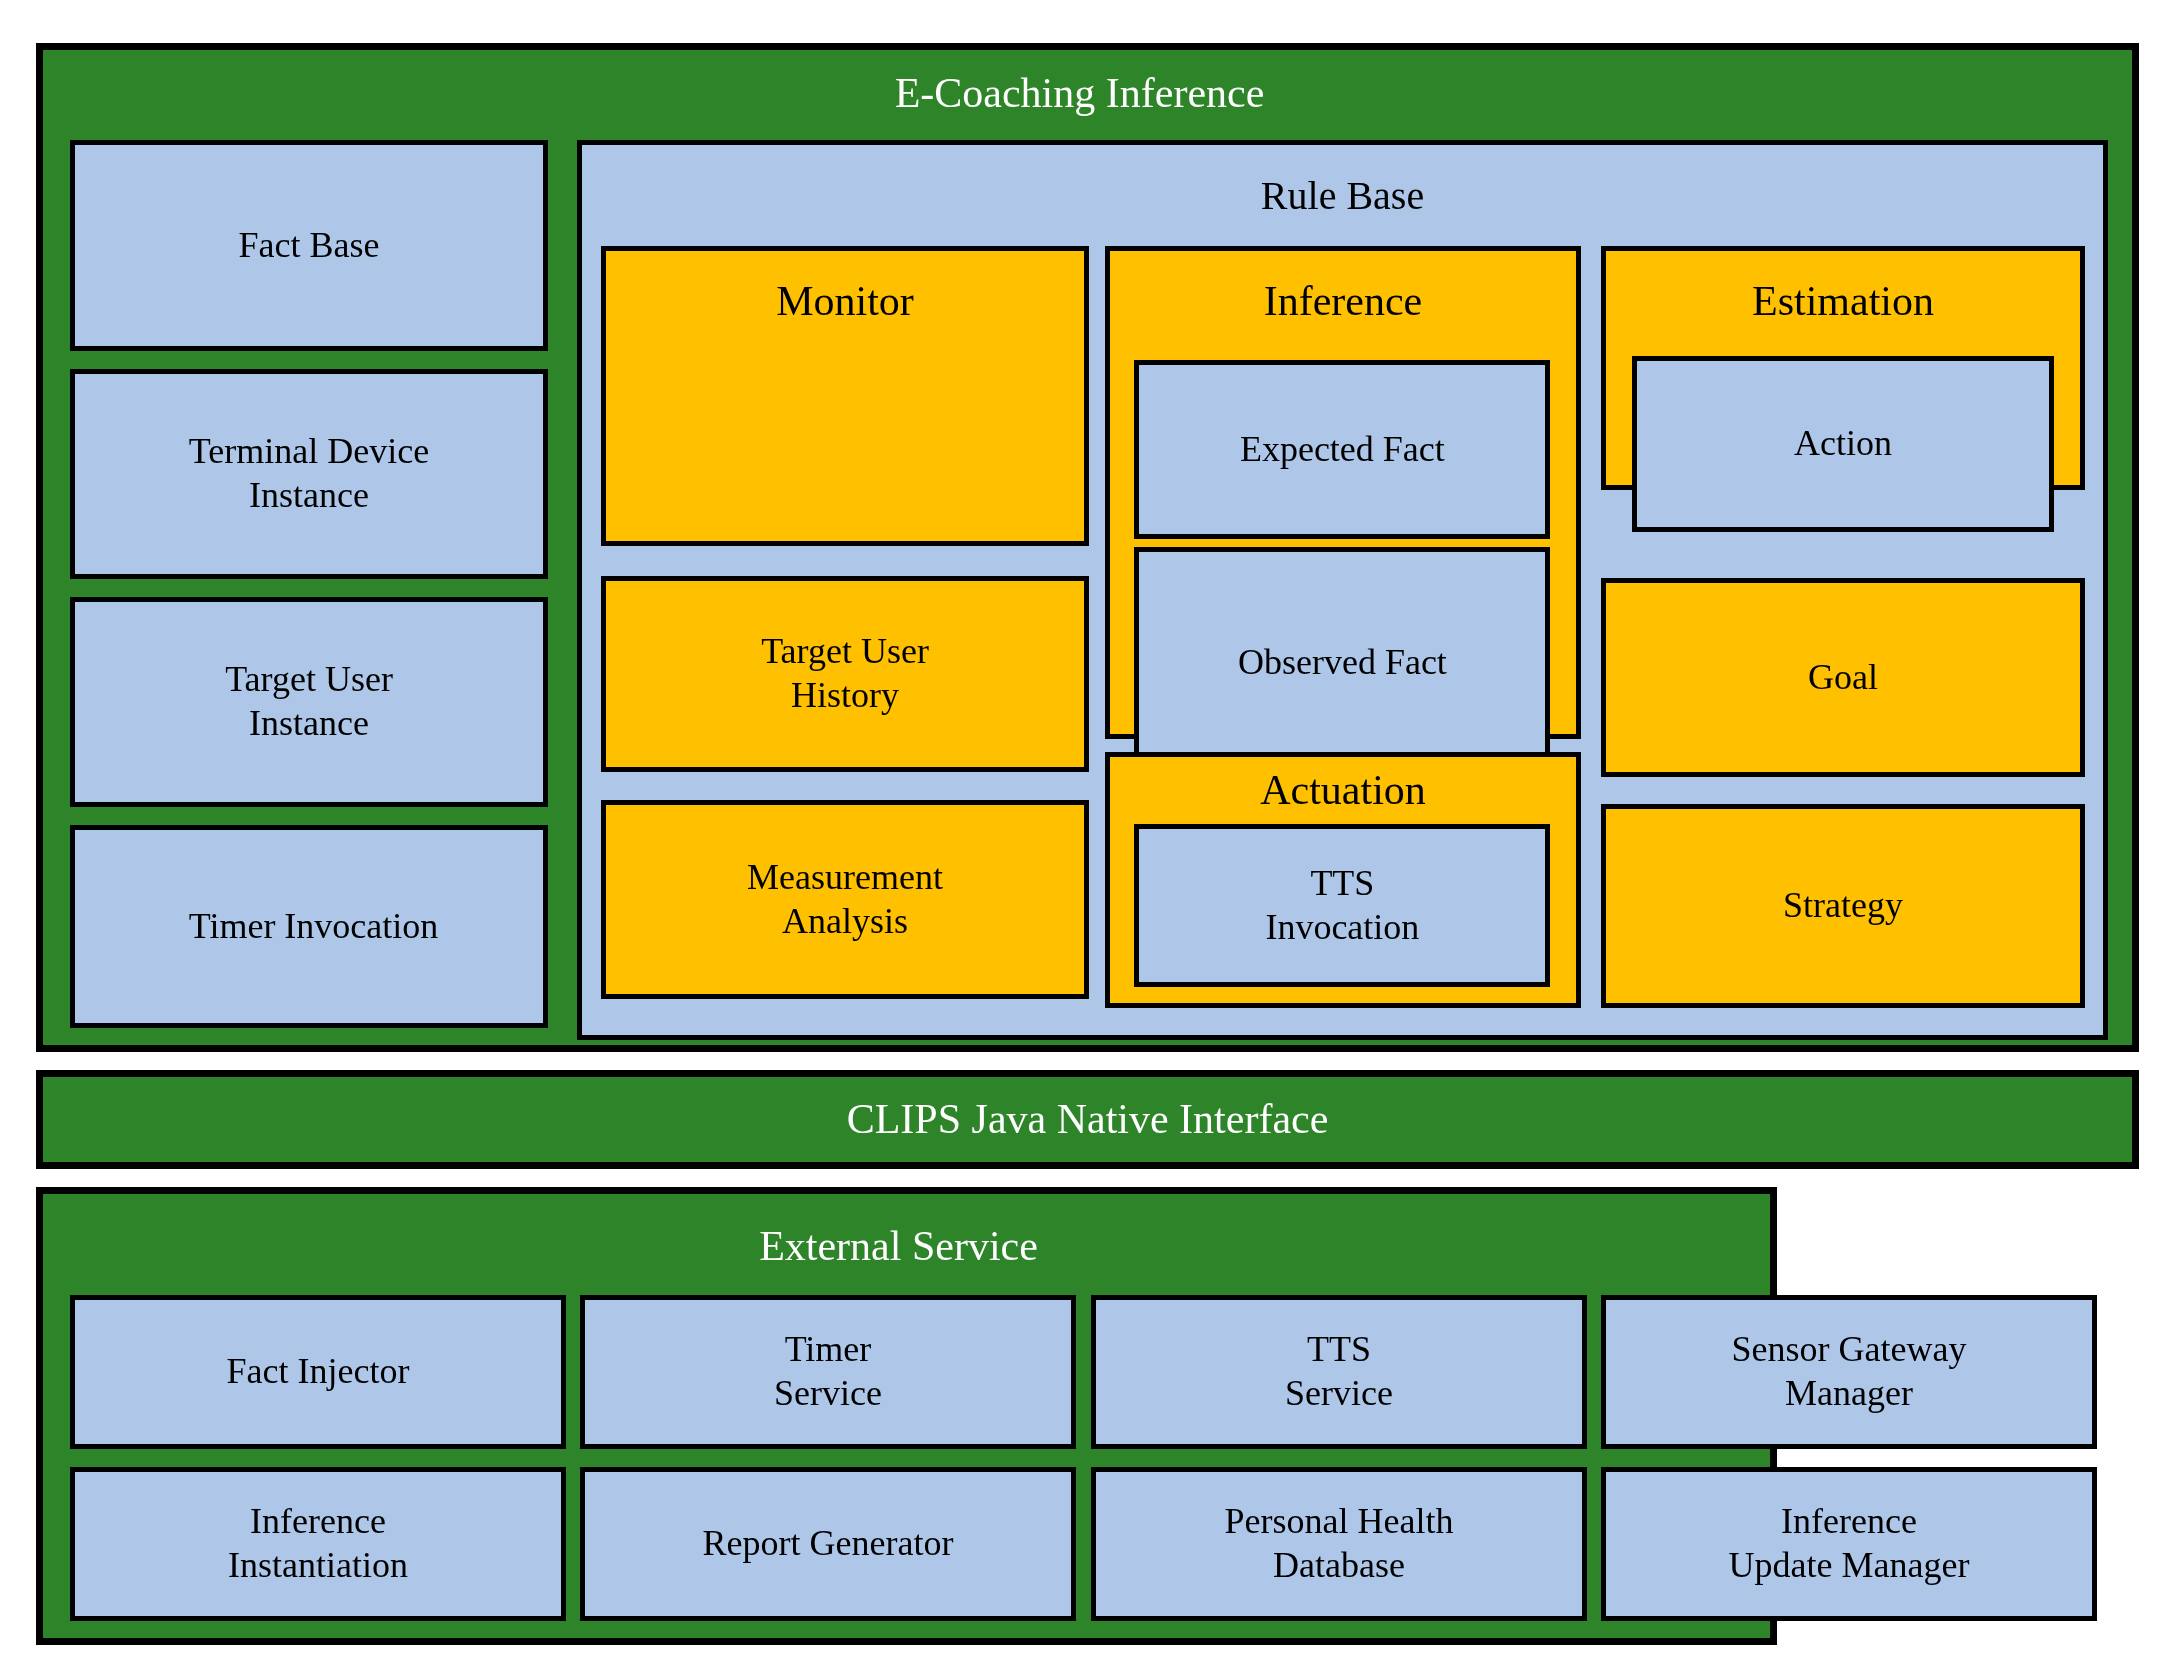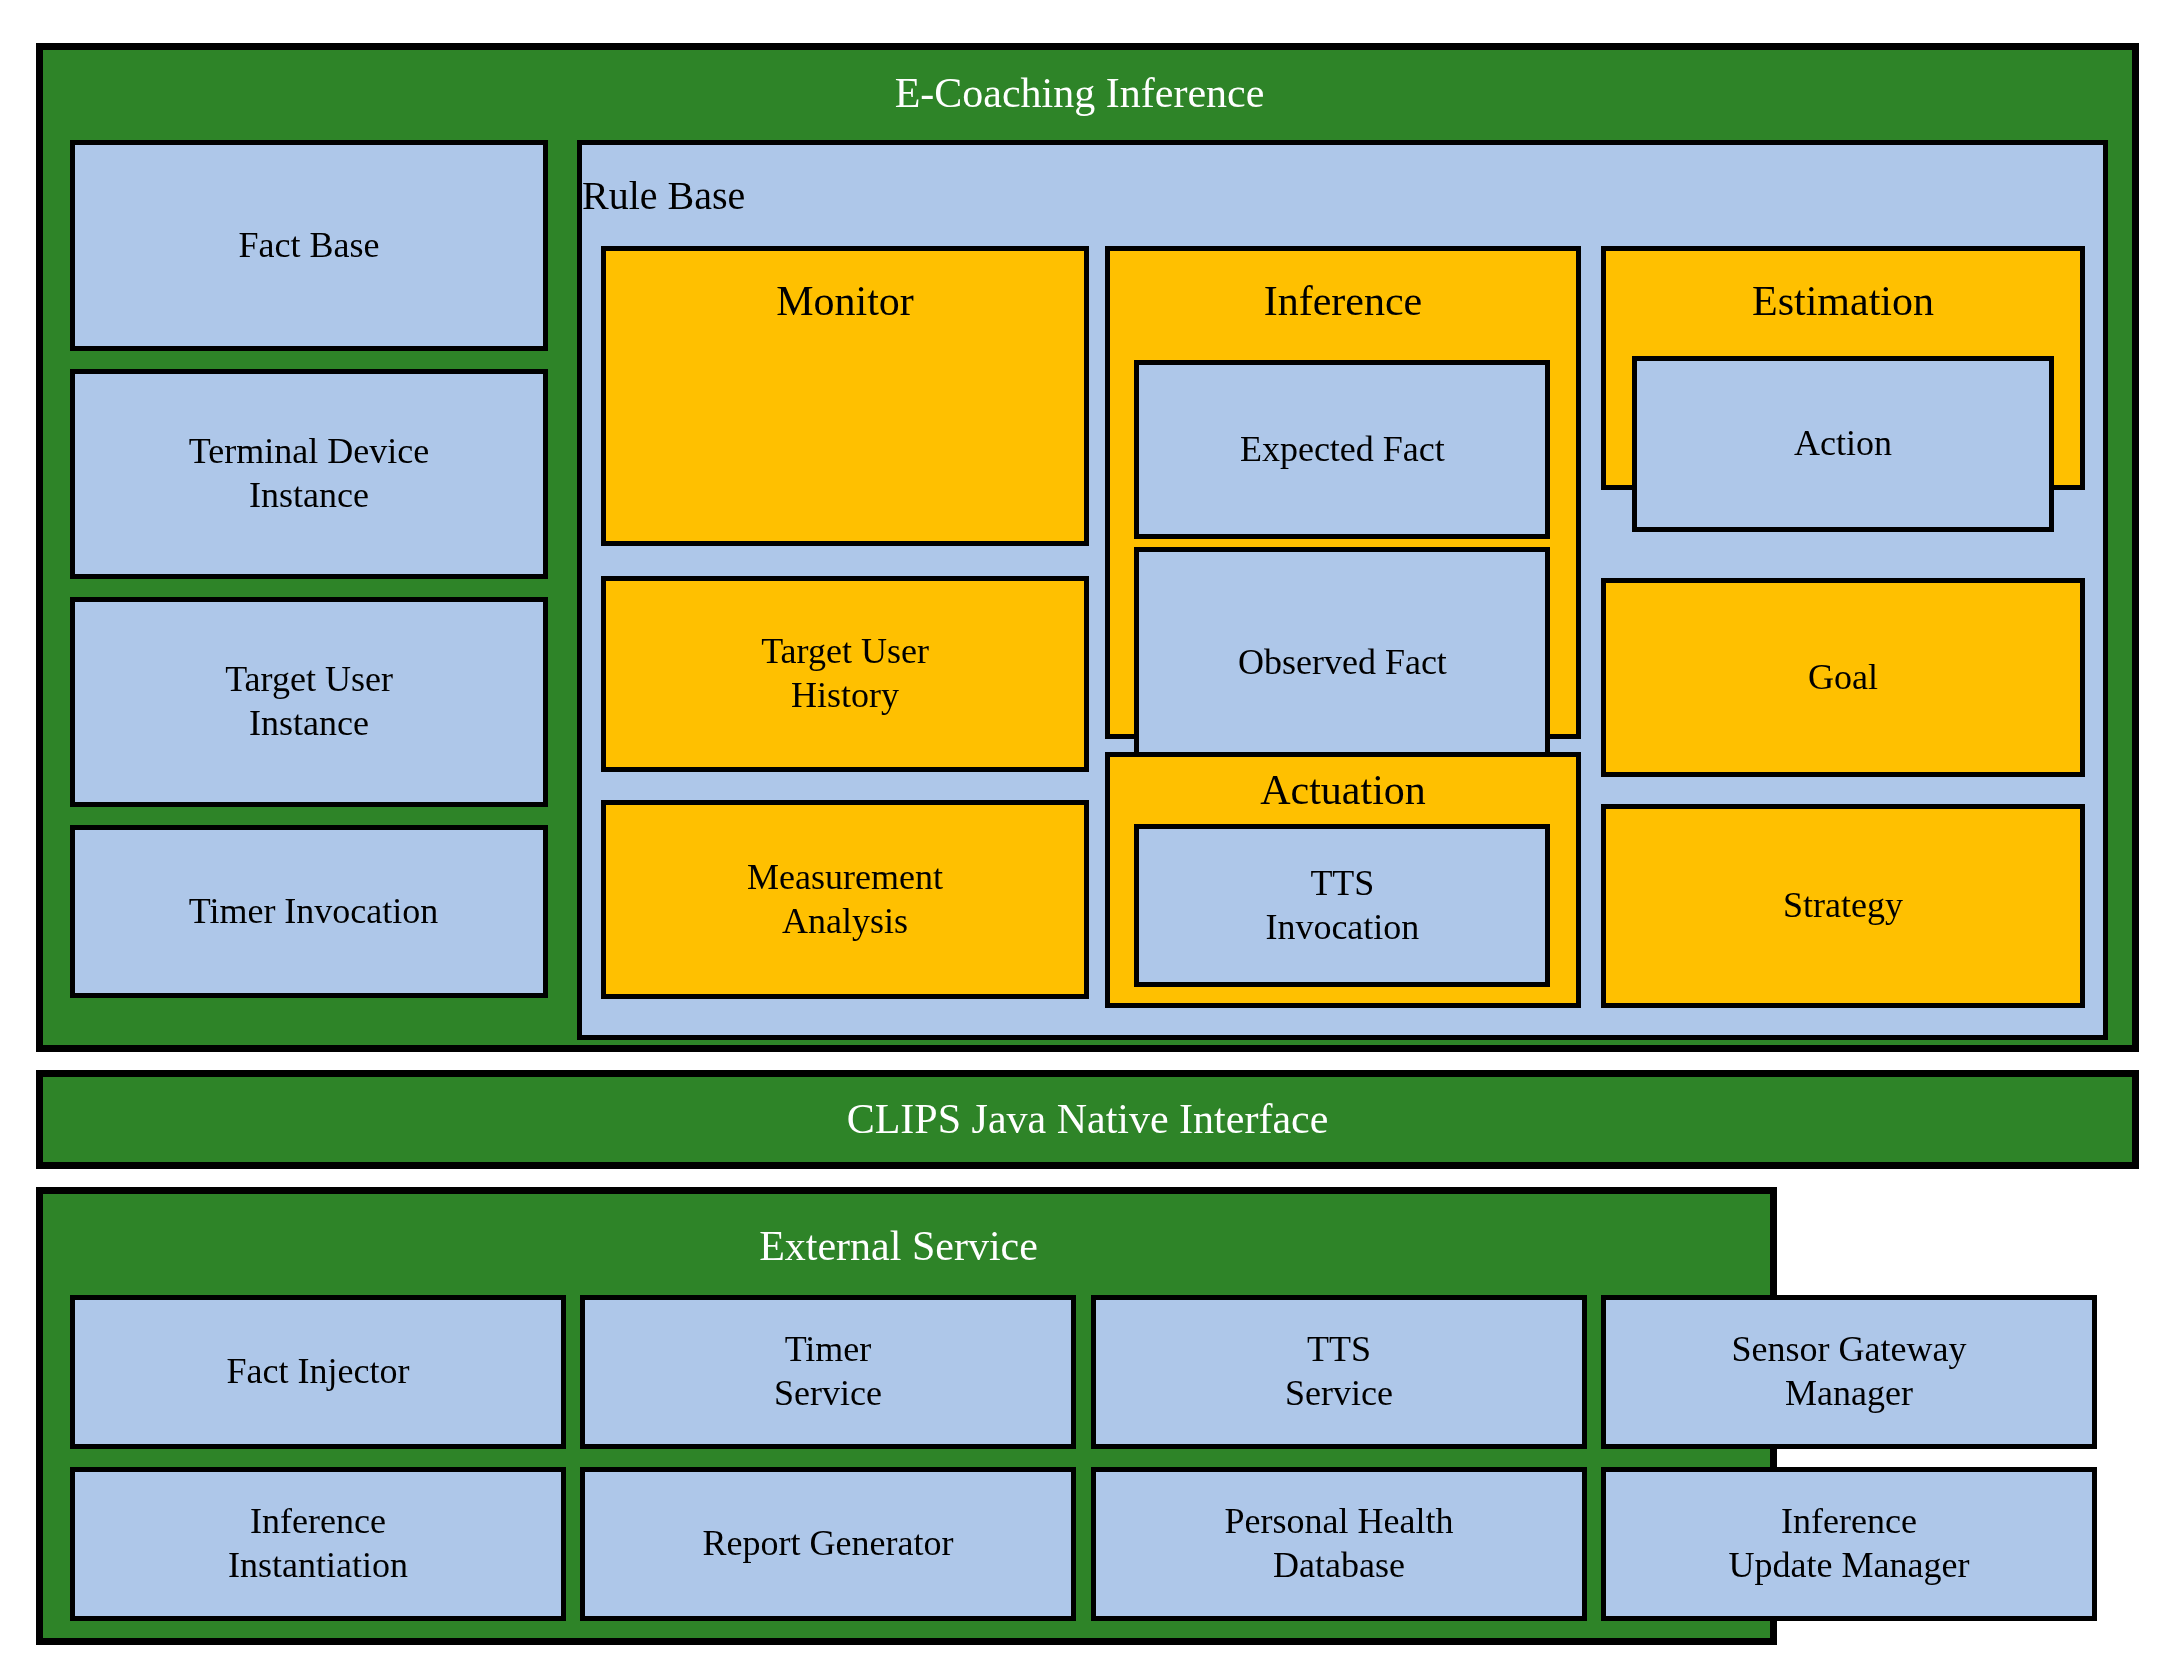--- a/index.html
+++ b/index.html
@@ -38,28 +38,28 @@
     position:absolute;inset:0;display:flex;align-items:center;justify-content:center;
     text-align:center;color:var(--label-text);font-size:36px;line-height:1.22;
     white-space:pre-line;
   }
   
   .p1{left:36px;top:43px;width:2103px;height:1009px;}
   .p1 .ptitle{top:18px;}
   .fact-base{left:27px;top:90px;width:478px;height:211px;}
   .terminal-device{left:27px;top:319px;width:478px;height:210px;}
   .target-user-instance{left:27px;top:547px;width:478px;height:210px;}
-  .timer-invocation{left:27px;top:775px;width:478px;height:173px;padding-left:9px;}
+  .timer-invocation{left:27px;top:775px;width:478px;height:203px;padding-left:9px;}
   
   .rulebase{
     position:absolute;left:534px;top:90px;width:1531px;height:900px;
     background:var(--blue);border:5.4px solid var(--border);box-sizing:border-box;
   }
   .rbtitle{
-    position:absolute;left:0;right:0;top:27px;
+    position:absolute;left:0;right:0;top:27px;text-align:center;
     color:var(--label-text);font-size:40px;line-height:1.2;
   }
   .monitor{left:19px;top:101px;width:488px;height:300px;}
   .instance-update{left:26px;top:105px;width:425px;height:176px;}
   .history{left:19px;top:431px;width:488px;height:196px;}
   .measurement{left:19px;top:655px;width:488px;height:199px;}
   .evaluation{left:523px;top:101px;width:476px;height:493px;}
   .expected-fact{left:24.4px;top:109px;width:416px;height:179px;}
   .observed-fact{left:24.4px;top:296px;width:416px;height:232px;}
   .actuation{left:523px;top:607px;width:476px;height:256px;}

